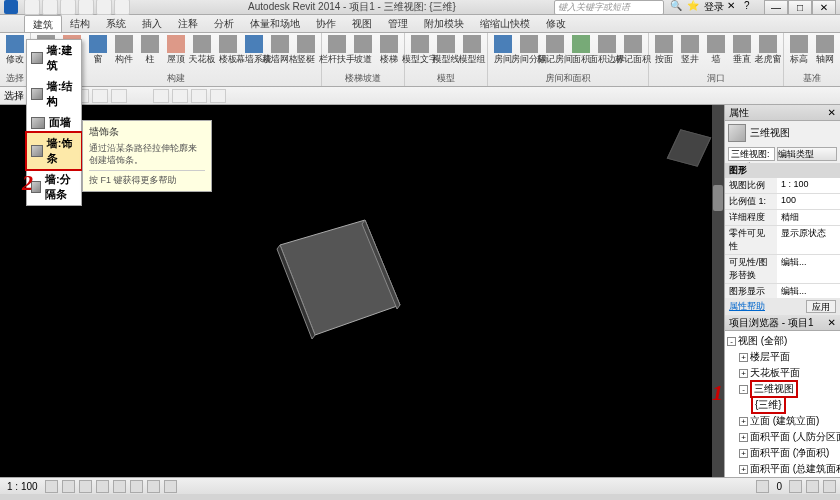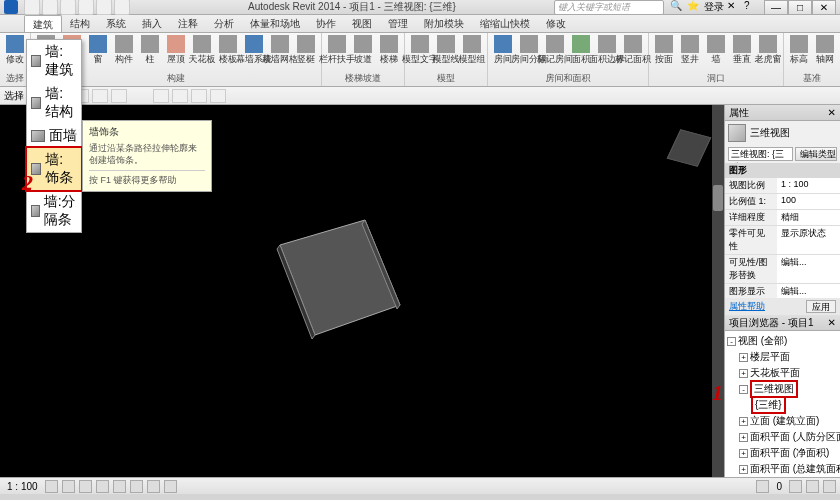--- a/index.html
+++ b/index.html
@@ -46,41 +46,41 @@
 
 
 .wall3d { position: absolute; left: 270px; top: 110px; width: 140px; height: 130px; }
 .wall3d svg { width: 100%; height: 100%; }
 
 
 .wall-menu { position: absolute; left: 26px; top: 39px; width: 56px; background: #fff; border: 1px solid #aaa; box-shadow: 2px 2px 4px rgba(0,0,0,0.3); z-index: 10; }
 .wall-menu-item { display: flex; align-items: center; padding: 3px 4px; gap: 4px; cursor: pointer; }
 .wall-menu-item.hl { background: #fde9a9; border: 2px solid #c00; margin: -2px; padding: 3px 4px; }
 .wmi-icon { width: 14px; height: 12px; background: linear-gradient(135deg,#ccc,#888); border: 1px solid #666; }
-.wmi-label { font-size: 14px; }
+.wmi-label { font-size: 11px; font-weight: bold; }
 
 
 .tooltip { position: absolute; left: 82px; top: 120px; width: 130px; background: #ffffe1; border: 1px solid #aaa; padding: 4px 6px; box-shadow: 2px 2px 4px rgba(0,0,0,0.3); z-index: 10; }
 .tooltip-title { font-size: 10px; color: #333; margin-bottom: 3px; }
 .tooltip-desc { font-size: 9px; color: #555; line-height: 12px; }
 .tooltip-help { font-size: 9px; color: #555; margin-top: 4px; border-top: 1px solid #ccc; padding-top: 3px; }
 
 
 .annot { position: absolute; font-size: 22px; font-family: serif; color: #c00; font-weight: bold; font-style: italic; z-index: 20; }
 
 
 .right-panels { width: 116px; display: flex; flex-direction: column; background: #f0f0f0; border-left: 1px solid #aaa; }
 .panel-header { height: 16px; background: linear-gradient(#e0e0e0,#d0d0d0); display: flex; align-items: center; padding: 0 4px; font-size: 10px; border-bottom: 1px solid #aaa; justify-content: space-between; }
 .panel-close { font-size: 10px; cursor: pointer; }
 .prop-panel { height: 210px; display: flex; flex-direction: column; overflow: hidden; }
 .prop-icon-row { display: flex; align-items: center; padding: 3px; gap: 4px; }
 .prop-cube { width: 18px; height: 18px; background: linear-gradient(135deg,#ddd,#aaa); border: 1px solid #888; }
 .prop-type-row { display: flex; padding: 2px 3px; gap: 2px; }
 .prop-type-sel { flex: 1; height: 14px; background: #fff; border: 1px solid #aaa; font-size: 9px; padding: 0 2px; }
-.prop-edit-btn { width: 42px; height: 14px; background: linear-gradient(#f8f8f8,#e0e0e0); border: 1px solid #aaa; font-size: 9px; text-align: right; }
+.prop-edit-btn { width: 60px; height: 14px; background: linear-gradient(#f8f8f8,#e0e0e0); border: 1px solid #aaa; font-size: 9px; text-align: left; }
 .prop-grid { flex: 1; overflow: hidden; }
 .prop-cat { background: #d8d8d8; padding: 1px 4px; font-size: 9px; font-weight: bold; }
 .prop-row { display: flex; border-bottom: 1px solid #ddd; }
 .prop-label { width: 52px; padding: 1px 4px; font-size: 9px; background: #f0f0f0; }
 .prop-val { flex: 1; padding: 1px 4px; font-size: 9px; background: #fff; }
 .prop-help-row { display: flex; justify-content: space-between; padding: 2px 4px; background: #e8e8e8; }
 .prop-help { font-size: 9px; color: #06c; text-decoration: underline; }
 .prop-apply { width: 30px; height: 13px; background: #f0f0f0; border: 1px solid #aaa; font-size: 9px; text-align: center; }
 
 .browser-panel { flex: 1; display: flex; flex-direction: column; overflow: hidden; }

